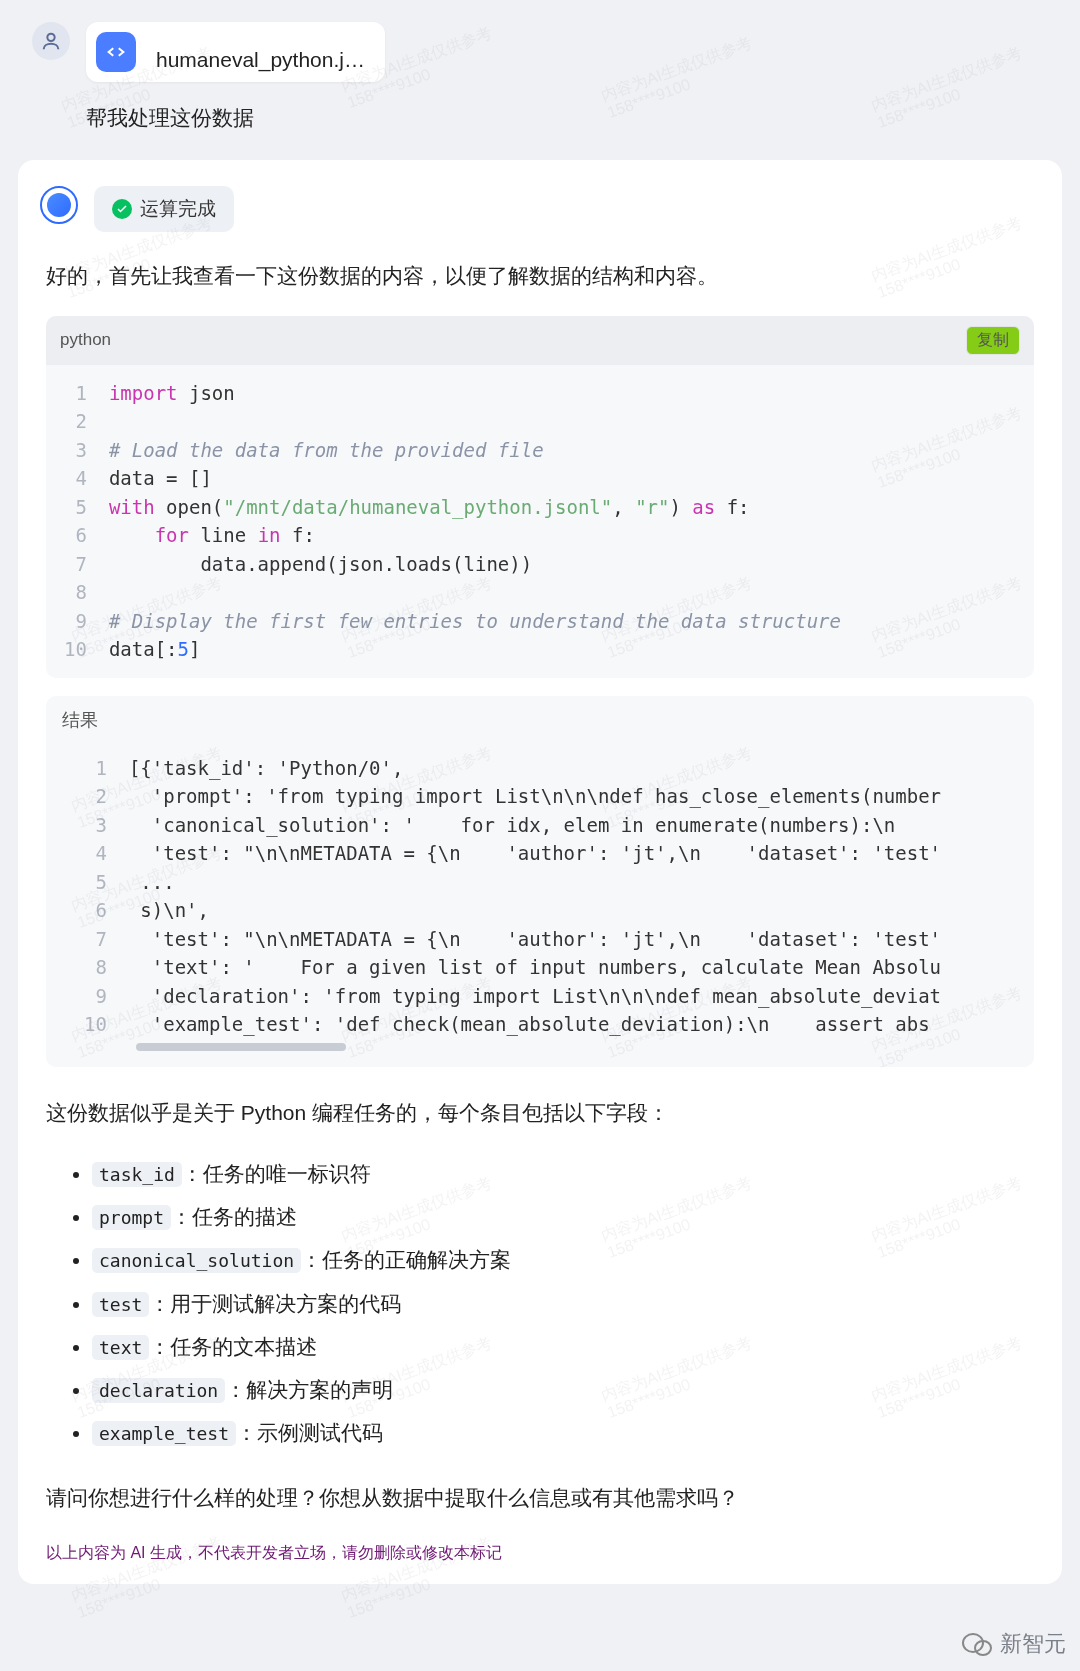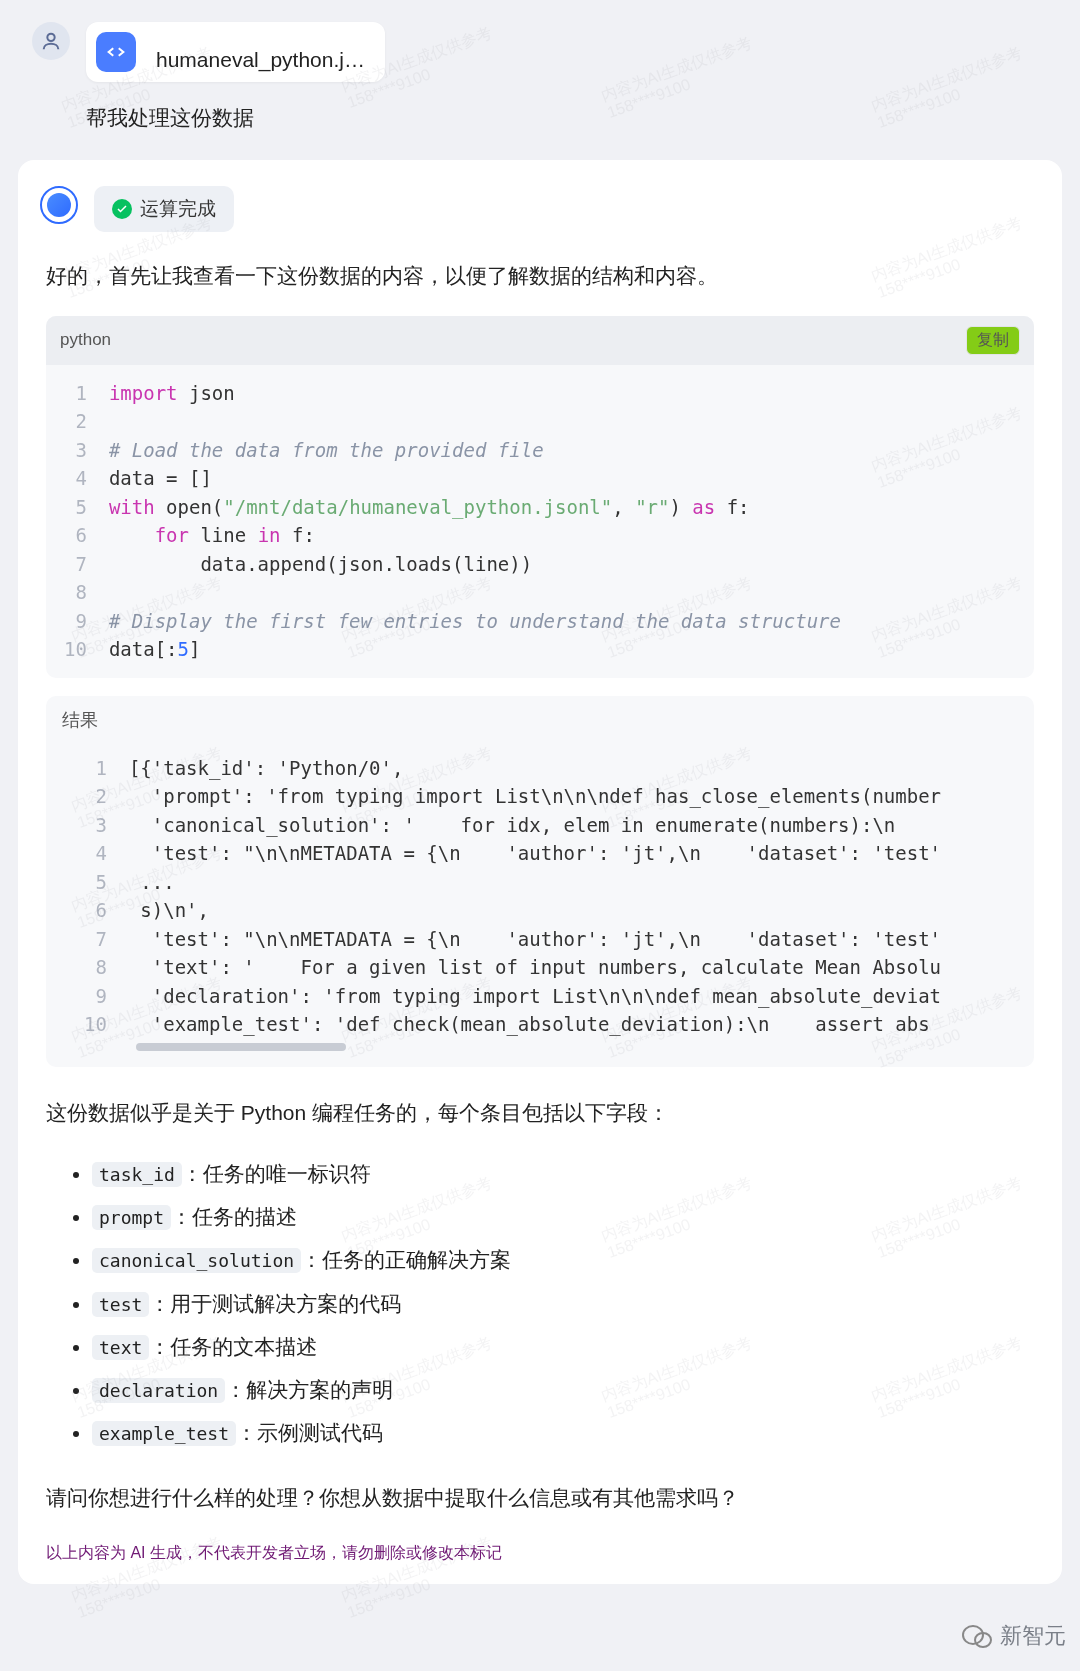--- a/index.html
+++ b/index.html
@@ -188,21 +188,21 @@
 
 .disclaimer {
   font-size: 16px;
   color: #701a75;
   margin-top: 28px;
 }
 
 
 .watermark-br {
   position: absolute;
-  right: 14px; bottom: 20px;
+  right: 14px; bottom: 12px;
   display: flex;
   align-items: center;
   gap: 6px;
   font-size: 22px;
   color: #7a7f88;
   font-weight: 500;
 }
 .wx-icon { width: 32px; height: 26px; position: relative; }
 .wx-icon::before, .wx-icon::after {
   content: "";

